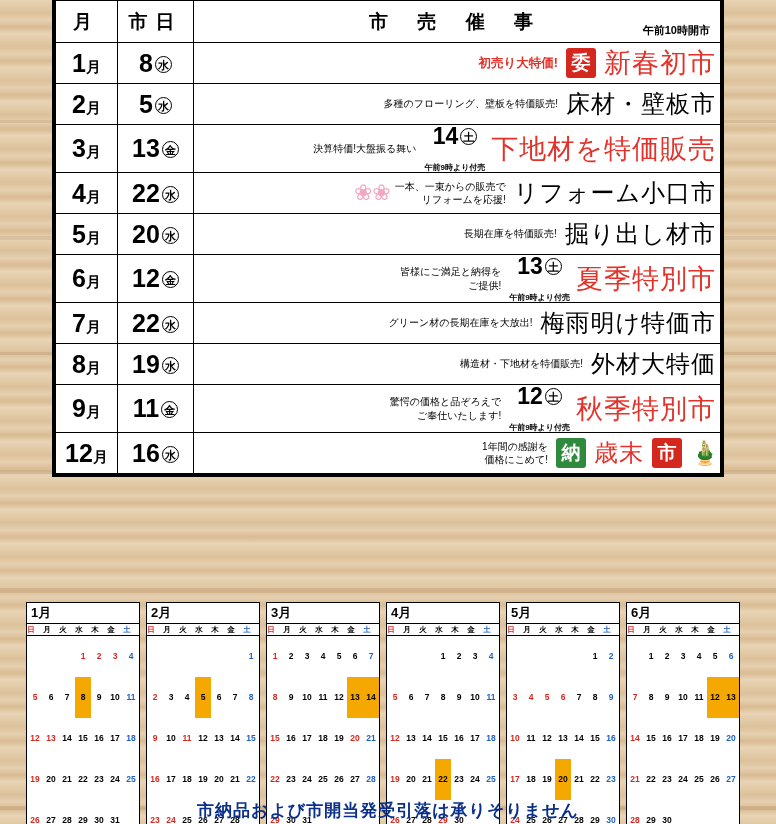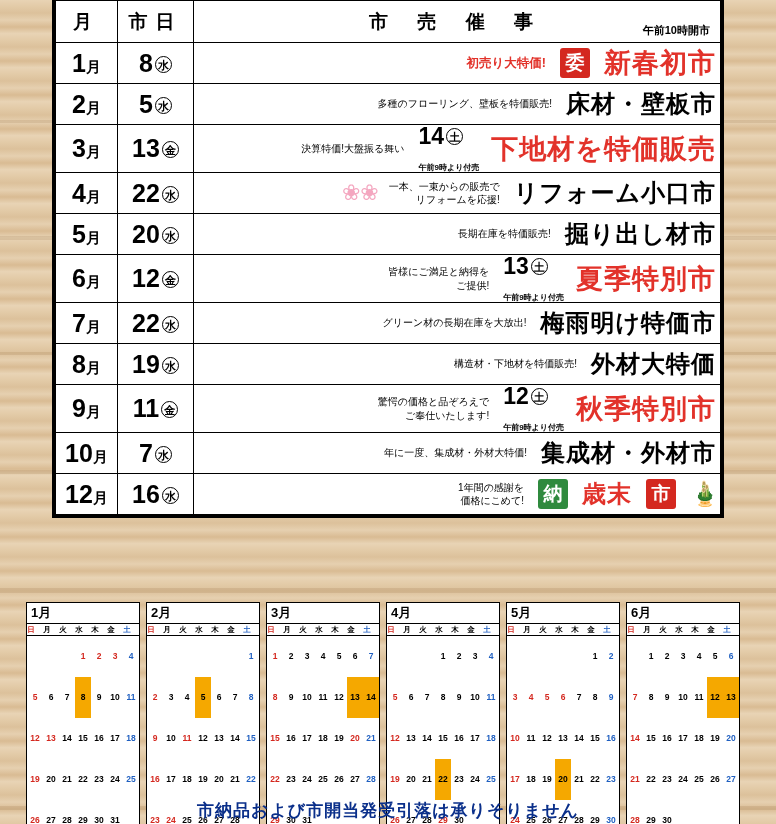--- a/index.html
+++ b/index.html
@@ -79,41 +79,41 @@
     font-size: 11px; font-weight: bold;
     text-align: center;
     vertical-align: 3px;
     margin-left: 2px;
   }
 
   td.event { position: relative; padding: 0 4px; height: 41px; }
   .evrow {
     display: flex; align-items: center; justify-content: flex-end;
     height: 100%;
-    gap: 10px;
+    gap: 4px;
   }
   .second-day {
-    display: flex; flex-direction: column; 
+    display: flex; flex-direction: column; align-items: center;
     line-height: 1;
     margin-right: 2px;
   }
   .second-day .sd-top { font-size: 23px; font-weight: bold; white-space: nowrap; }
   .second-day .sd-note { font-size: 8px; font-weight: bold; margin-top: 16px; }
 
   .subtext {
     font-size: 10px; color: #000;
     text-align: right; line-height: 1.35;
     white-space: pre-line;
     margin-right: 4px;
     flex: 0 0 auto;
   }
   .subtext.red { color: #e2322a; font-weight: bold; font-size: 12.5px; }
 
   .title {
-    font-size: 24px; font-weight: bold; letter-spacing: 1px;
+    font-size: 24px; font-weight: normal; letter-spacing: 1px;
     white-space: nowrap;
     flex: 0 0 auto;
     padding-right: 4px;
   }
   .title.big { font-size: 27px; }
   .title.red { color: #e2322a; }
 
   .stamp {
     display: inline-block;
     width: 30px; height: 30px;
@@ -310,30 +310,20 @@
 ご奉仕いたします!</span>
               <span class="second-day">
                 <span class="sd-top">12<span class="wd">土</span></span>
                 <span class="sd-note">午前9時より付売</span>
               </span>
               <span class="title red big">秋季特別市</span>
             </div>
           </td>
         </tr>
         <tr>
-          <td class="month"><span class="mnum">10</span><span class="mkanji">月</span></td>
-          <td class="day"><span class="dnum">7</span><span class="wd">水</span></td>
-          <td class="event">
-            <div class="evrow">
-              <span class="subtext ">年に一度、集成材・外材大特価!</span>
-              <span class="title ">集成材・外材市</span>
-            </div>
-          </td>
-        </tr>
-        <tr>
           <td class="month"><span class="mnum">12</span><span class="mkanji">月</span></td>
           <td class="day"><span class="dnum">16</span><span class="wd">水</span></td>
           <td class="event">
             <div class="evrow">
               <span class="subtext ">1年間の感謝を
 価格にこめて!</span>
               <span class="stamp green">納</span>
               <span class="title red">歳末</span>
               <span class="stamp red">市</span>
               <span class="kadomatsu">🎍</span>

